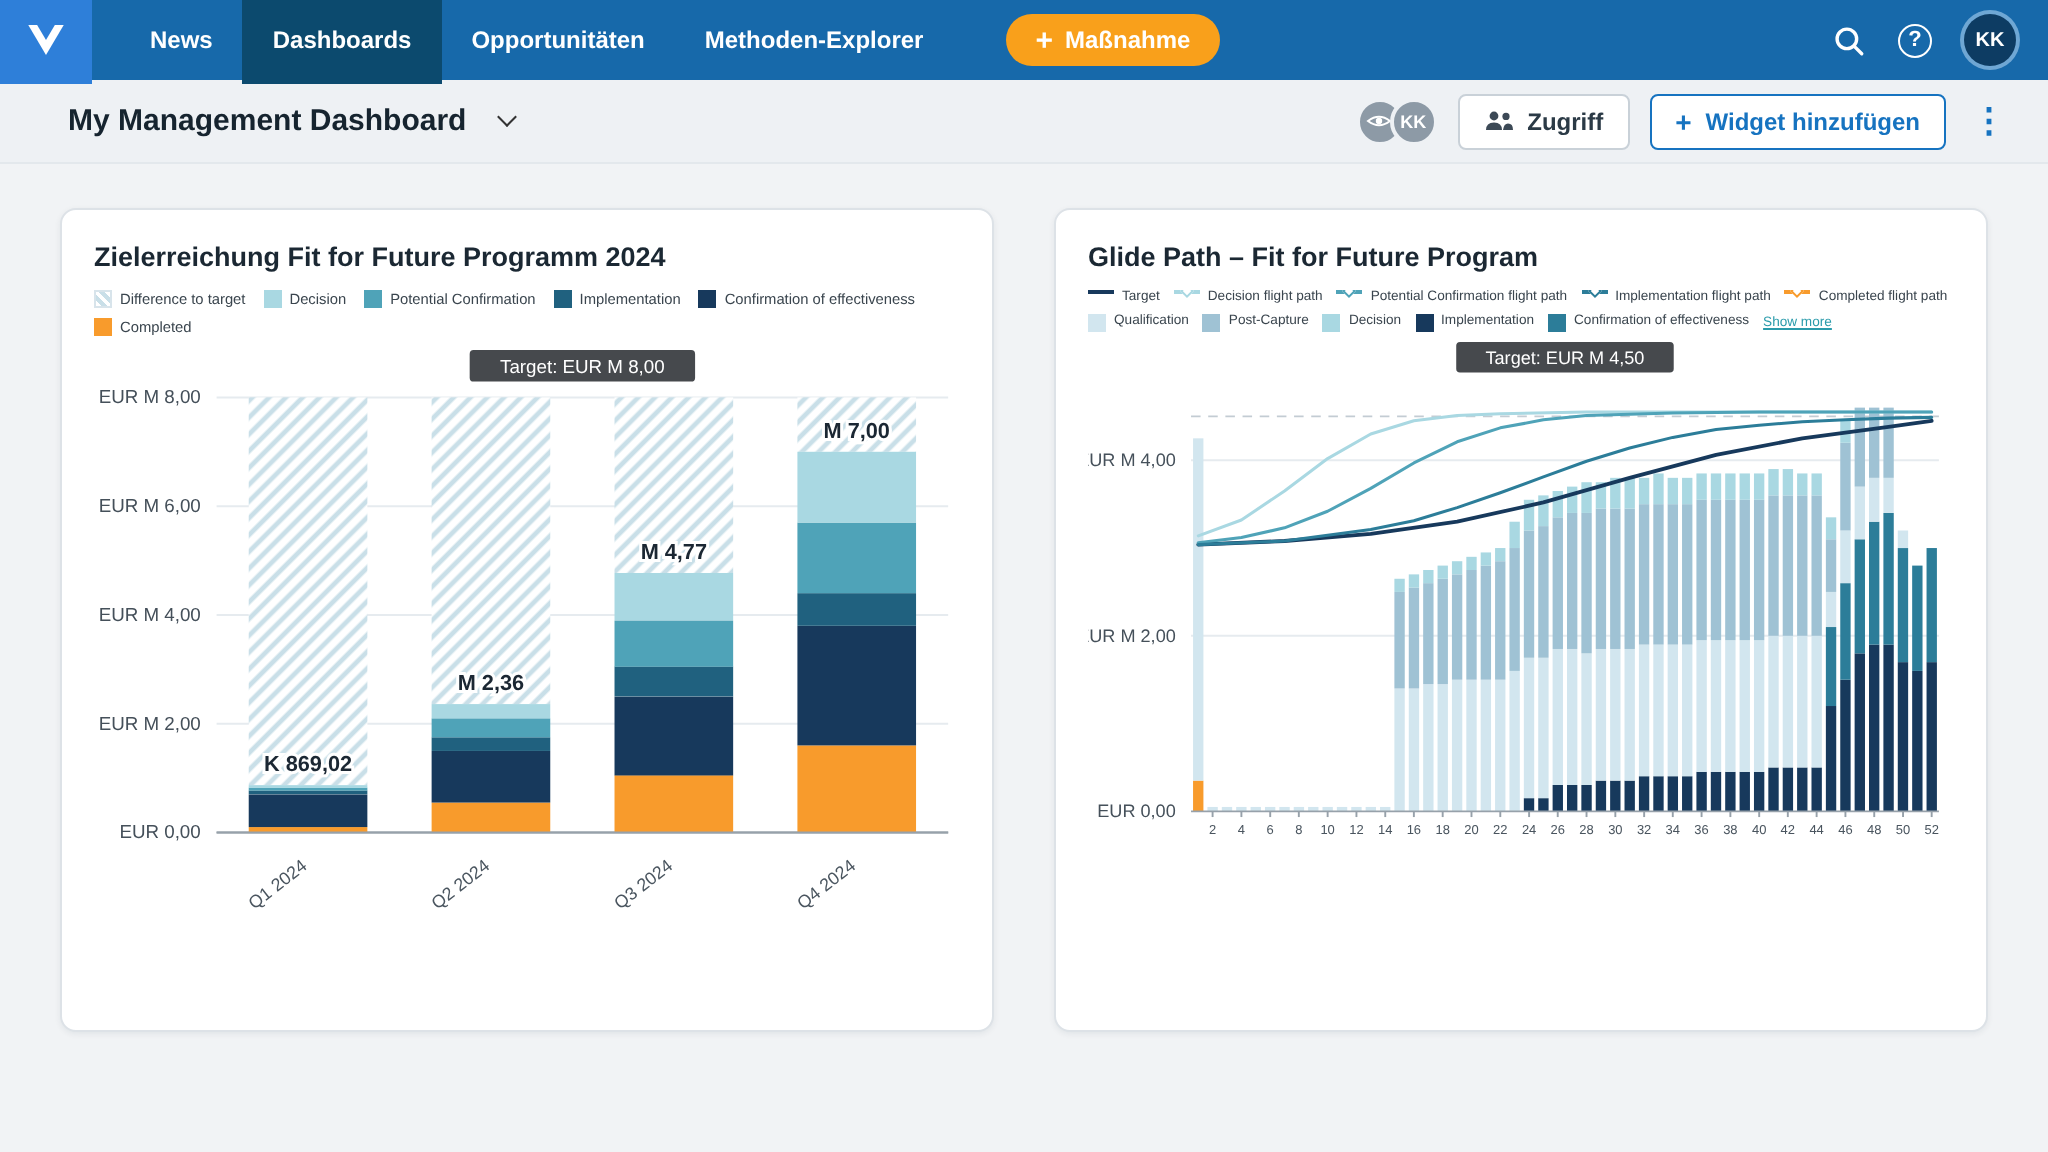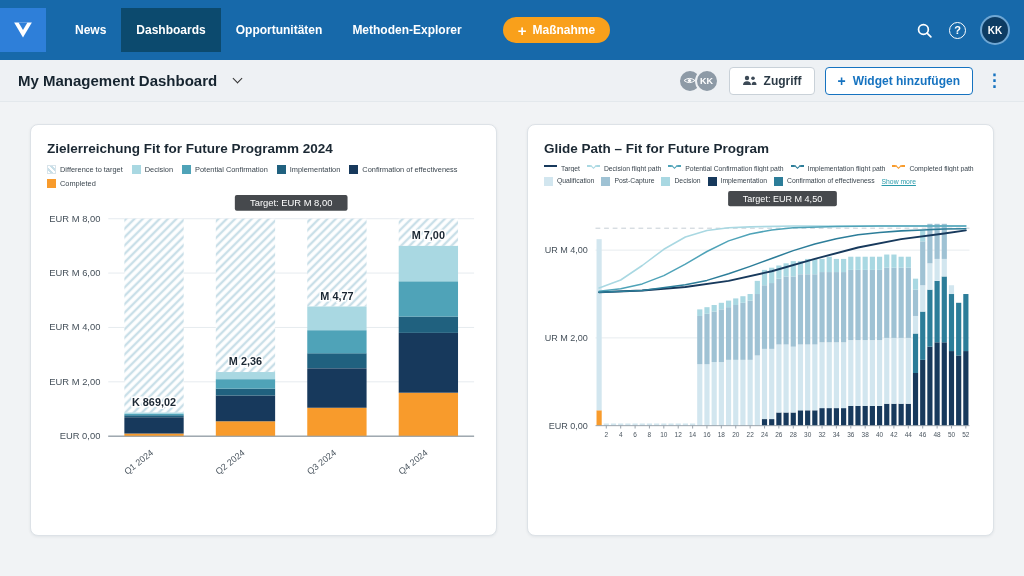--- a/index.html
+++ b/index.html
@@ -3,34 +3,34 @@
 <meta charset="utf-8">
 <style>
   * { box-sizing: border-box; }
   html,body { margin:0; padding:0; }
   body {
     width:1024px; height:576px; overflow:hidden;
     font-family:"Liberation Sans", sans-serif;
     background:#f1f3f5; color:#1b2733;
   }
   
-  .topnav { height:60px; background:#1769aa; display:flex; align-items:center; }
+  .topnav { height:40px; background:#1769aa; display:flex; align-items:center; }
   .logo { width:46px; height:44px; background:#2e7fd9; display:flex; align-items:center; justify-content:center; flex:0 0 auto; cursor:pointer; }
   .nav-items { display:flex; align-items:center; height:44px; margin-left:14px; }
   .nav-item { color:#fff; font-size:12px; font-weight:bold; padding:0 15px; height:44px; line-height:44px; cursor:pointer; white-space:nowrap; }
   .nav-item.active { background:#0c4a6e; }
   .measure-btn { margin-left:26px; height:26px; border-radius:14px; background:#f9a01b; color:#fff; font-weight:bold; font-size:12px; border:none; padding:0 15px; display:flex; align-items:center; gap:6px; cursor:pointer; font-family:inherit; }
   .measure-btn .plus { font-size:15px; line-height:1; font-weight:bold; }
   .nav-right { margin-left:auto; display:flex; align-items:center; gap:16px; padding-right:16px; }
   .icon-btn { background:none; border:none; padding:0; display:flex; align-items:center; cursor:pointer; }
   .help-icon { width:17px; height:17px; border:1.6px solid #fff; border-radius:50%; color:#fff; font-size:11px; font-weight:bold; display:flex; align-items:center; justify-content:center; }
   .nav-avatar { width:26px; height:26px; border-radius:50%; background:#0d3c63; color:#fff; font-size:10px; font-weight:bold; display:flex; align-items:center; justify-content:center; box-shadow:0 0 0 2px #6fa7d4; cursor:pointer; }
   
   .toolbar { height:42px; background:#eef1f4; display:flex; align-items:center; padding:0 18px; border-bottom:1px solid #e3e8ec; }
-  .tb-title { font-size:15px; font-weight:bold; color:#16242f; display:flex; align-items:center; gap:17px; cursor:pointer; }
+  .tb-title { font-size:15px; font-weight:bold; color:#16242f; display:flex; align-items:center; gap:17px; cursor:pointer;margin-left:16px; }
   .chev { width:7px; height:7px; border-right:1.6px solid #333; border-bottom:1.6px solid #333; transform:rotate(45deg); margin-top:-4px; }
   .tb-right { margin-left:auto; display:flex; align-items:center; gap:10px; }
   .avatar-stack { display:flex; align-items:center; }
   .mini-avatar { width:24px; height:24px; border-radius:50%; background:#8d9aa6; border:2px solid #eef1f4; display:flex; align-items:center; justify-content:center; color:#fff; font-size:9px; font-weight:bold; cursor:pointer; }
   .mini-avatar + .mini-avatar { margin-left:-7px; }
   .tb-btn { height:28px; background:#fff; border:1px solid #c9d1d8; border-radius:4px; font-size:12px; font-weight:bold; color:#2b3a46; display:flex; align-items:center; gap:7px; padding:0 12px; cursor:pointer; font-family:inherit; }
   .tb-btn.primary-outline { border-color:#1673c0; color:#1673c0; }
   .tb-btn .plus { font-size:14px; line-height:1; }
   .kebab { color:#1673c0; font-size:17px; font-weight:bold; padding:0 3px; cursor:pointer; background:none; border:none; }
   

